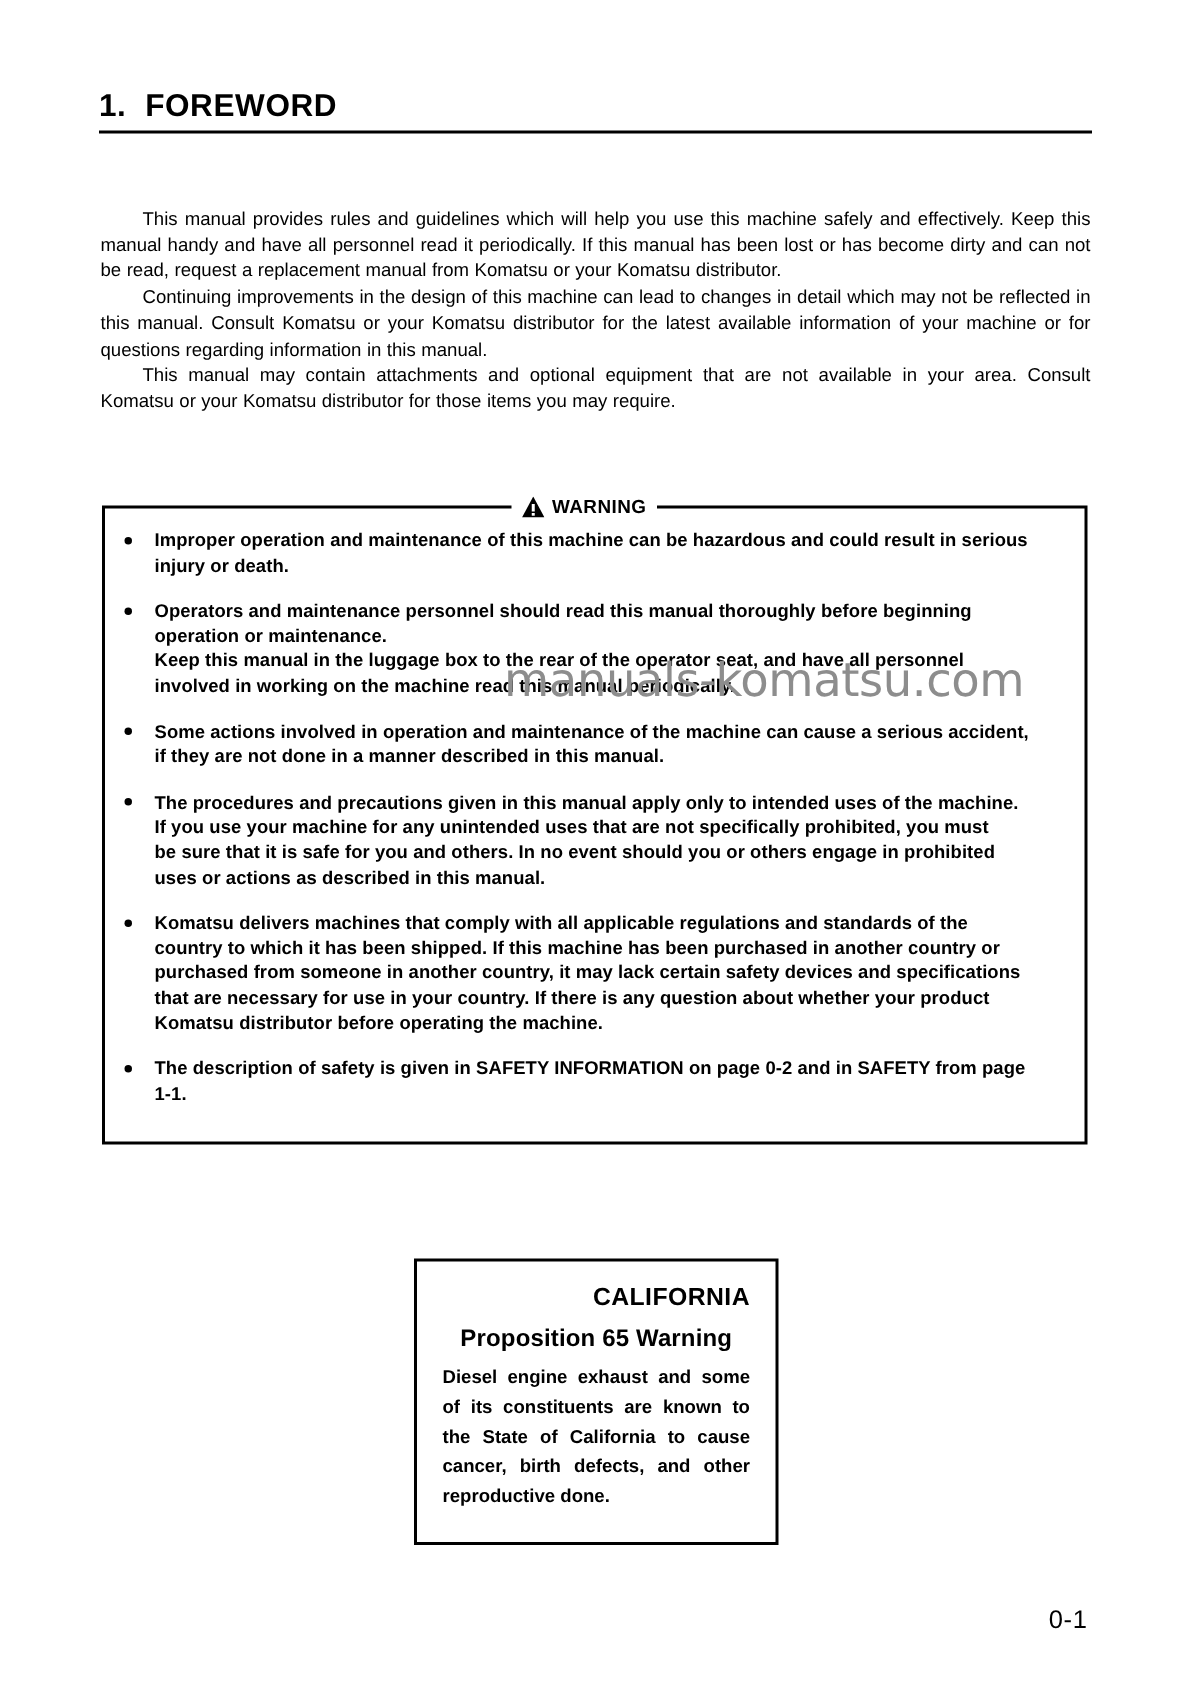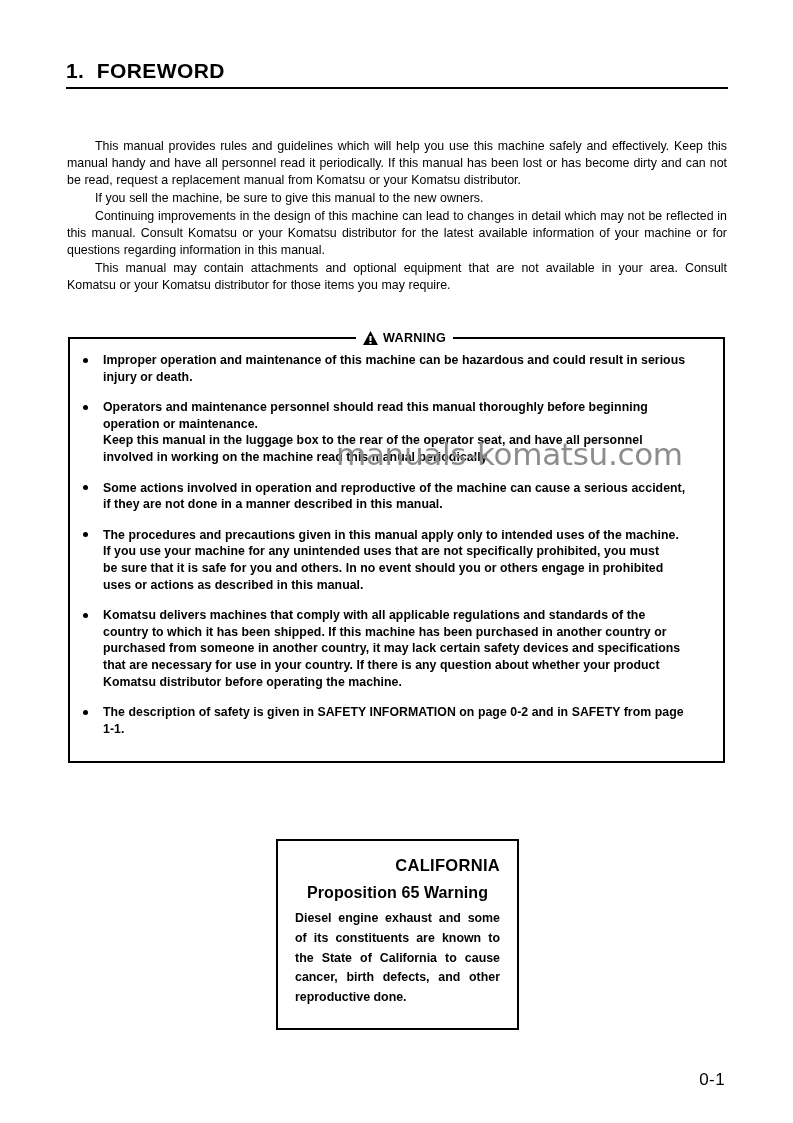--- a/index.html
+++ b/index.html
@@ -68,21 +68,21 @@
     position: absolute;
     left: 68px;
     top: 337px;
     width: 657px;
     height: 426px;
     border: 2.2px solid #000;
     box-sizing: border-box;
   }
   .warning-header {
     position: absolute;
-    left: 76px;
+    left: 61px;
     top: 328px;
     width: 657px;
     height: 20px;
     display: flex;
     justify-content: center;
     pointer-events: none;
   }
   .warning-header .cap {
     background: #ffffff;
     padding: 0 7px;
@@ -201,21 +201,20 @@
 
 <div class="page">
 
   <div class="title-block">
     <div class="title-text">1.  FOREWORD</div>
     <div class="title-rule"></div>
   </div>
 
   <div class="body-block">
     <p class="para">This manual provides rules and guidelines which will help you use this machine safely and effectively. Keep this manual handy and have all personnel read it periodically. If this manual has been lost or has become dirty and can not be read, request a replacement manual from Komatsu or your Komatsu distributor.</p>
-    <p class="para last-left">If you sell the machine, be sure to give this manual to the new owners.</p>
     <p class="para">Continuing improvements in the design of this machine can lead to changes in detail which may not be reflected in this manual. Consult Komatsu or your Komatsu distributor for the latest available information of your machine or for questions regarding information in this manual.</p>
     <p class="para">This manual may contain attachments and optional equipment that are not available in your area. Consult Komatsu or your Komatsu distributor for those items you may require.</p>
   </div>
 
   <div class="warning-box"></div>
   <div class="warning-header">
     <span class="cap">
       <span class="warn-tri">
         <svg width="15" height="14" viewBox="0 0 15 14" xmlns="http://www.w3.org/2000/svg">
           <polygon points="7.5,0 15,14 0,14" fill="#000000"></polygon>
@@ -238,21 +237,21 @@
     <div class="warn-item">
       <span class="bullet"></span>
       <span class="line">Operators and maintenance personnel should read this manual thoroughly before beginning</span>
       <span class="line last">operation or maintenance.</span>
       <span class="line">Keep this manual in the luggage box to the rear of the operator seat, and have all personnel</span>
       <span class="line last">involved in working on the machine read this manual periodically.</span>
     </div>
 
     <div class="warn-item">
       <span class="bullet"></span>
-      <span class="line">Some actions involved in operation and reproductive of the machine can cause a serious accident,</span>
+      <span class="line">Some actions involved in operation and maintenance of the machine can cause a serious accident,</span>
       <span class="line last">if they are not done in a manner described in this manual.</span>
     </div>
 
     <div class="warn-item">
       <span class="bullet"></span>
       <span class="line">The procedures and precautions given in this manual apply only to intended uses of the machine.</span>
       <span class="line">If you use your machine for any unintended uses that are not specifically prohibited, you must</span>
       <span class="line">be sure that it is safe for you and others. In no event should you or others engage in prohibited</span>
       <span class="line last">uses or actions as described in this manual.</span>
     </div>

